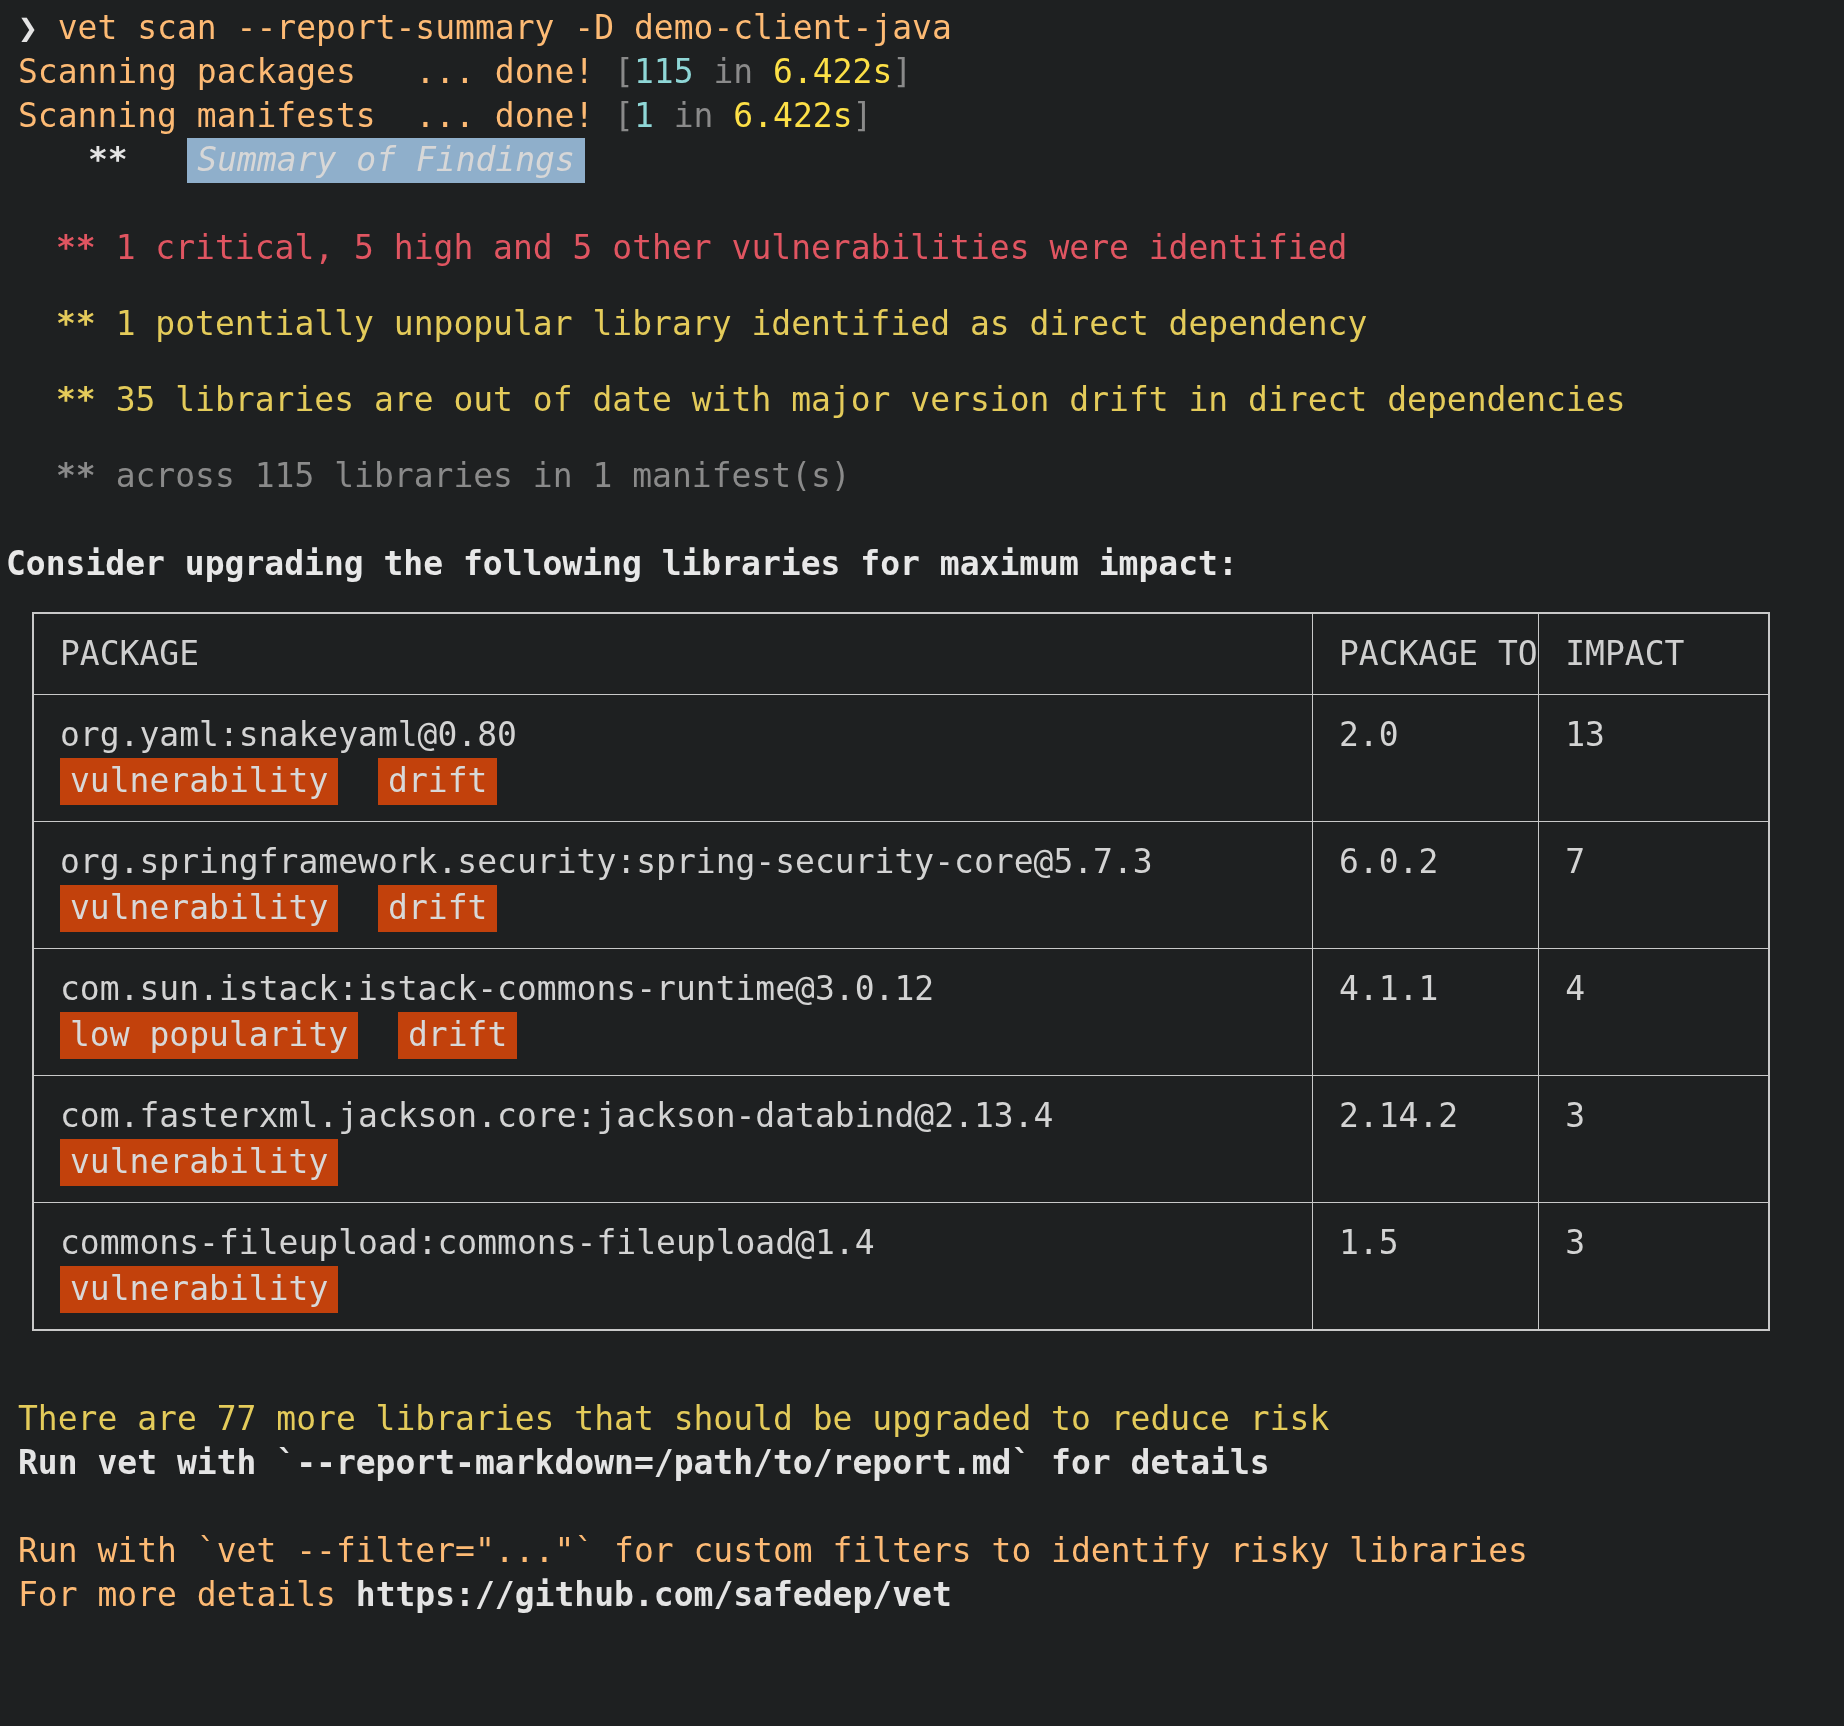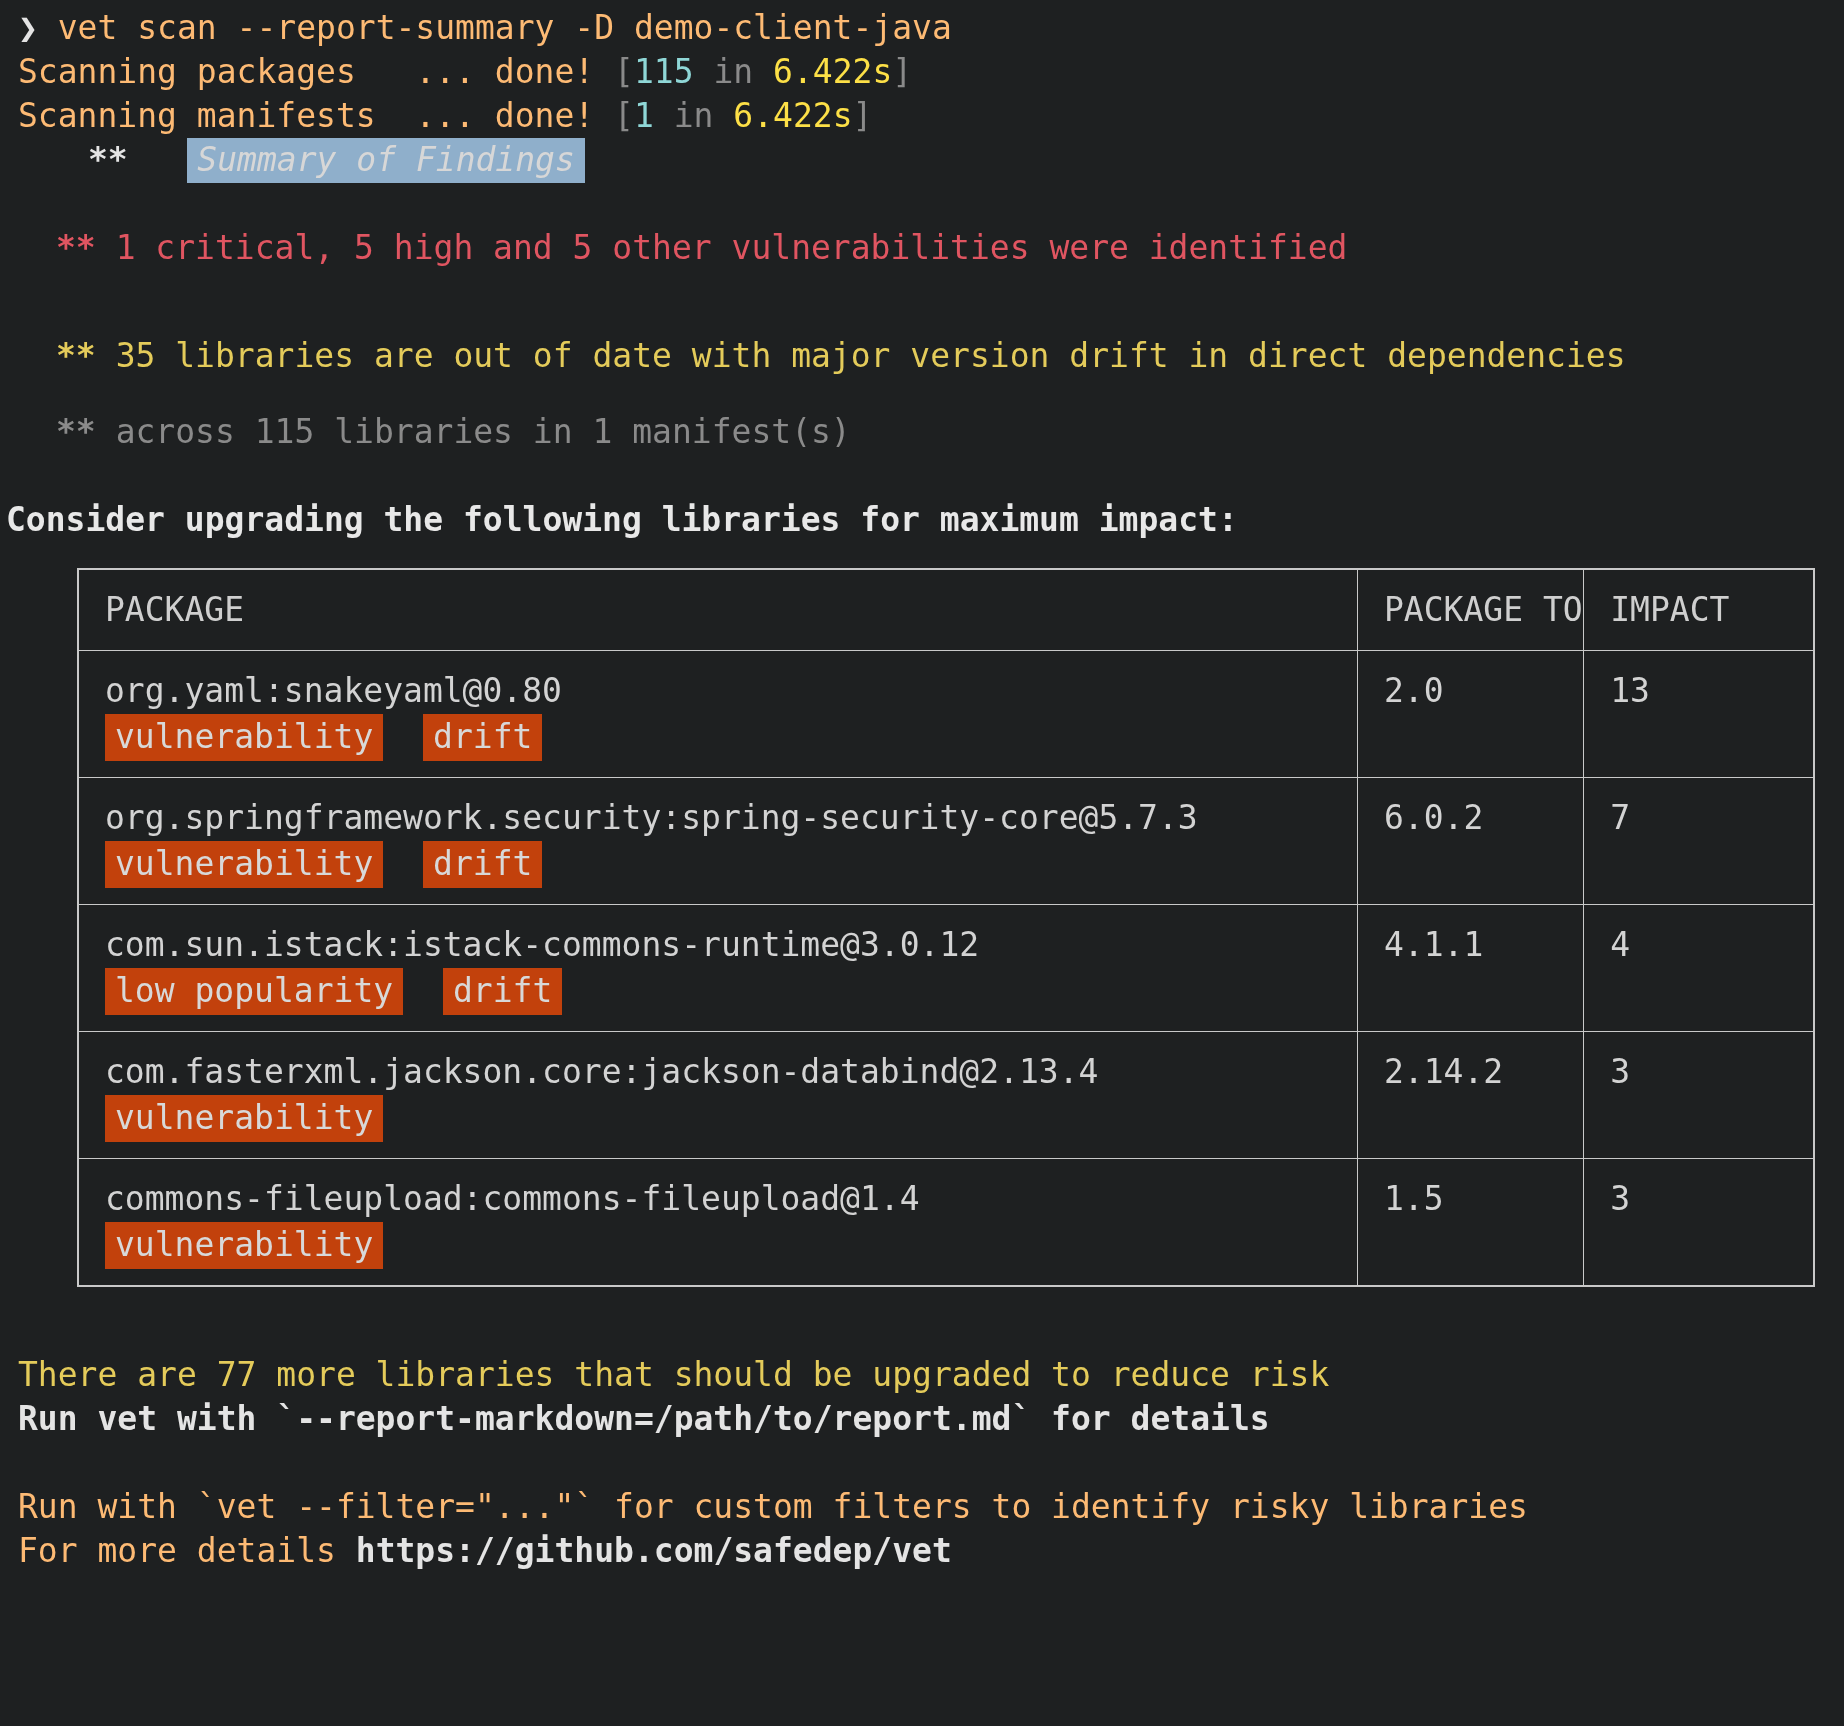--- a/index.html
+++ b/index.html
@@ -56,21 +56,21 @@
 
   .consider {
     padding-left: 6px;
     font-weight: bold;
     color: #e8e8e8;
     white-space: pre;
     height: 48px;
   }
 
   
-  .table-wrap { padding-left: 32px; margin-left: 45px; }
+  .table-wrap { padding-left: 32px; }
   table.findings {
     border-collapse: collapse;
     table-layout: fixed;
     width: 1738px;
     border: 2px solid #c9c9c9;
   }
   table.findings th,
   table.findings td {
     border: 1px solid #c9c9c9;
     border-top-color: #c9c9c9;
@@ -113,20 +113,21 @@
   <div class="line"><span class="c-default">Scanning manifests</span>  <span class="c-default">... done!</span> <span class="c-grey">[</span><span class="c-cyan">1</span> <span class="c-grey">in</span> <span class="c-yellow">6.422s</span><span class="c-grey">]</span></div>
 
   <div class="line" style="padding-left:88px;font-style:italic;"><span class="c-white bold">**</span>   <span class="hl-blue">Summary of Findings</span></div>
 
   <div class="blank"></div>
 
   <div class="sum-line"><span class="c-red bold">**</span> <span class="c-red">1 critical, 5 high and 5 other vulnerabilities were identified</span></div>
 
   <div class="sum-gap"></div>
 
+  <div class="sum-line"><span class="c-gold bold">**</span> <span class="c-gold">1 potentially unpopular library identified as direct dependency</span></div>
 
   <div class="sum-gap"></div>
 
   <div class="sum-line"><span class="c-gold bold">**</span> <span class="c-gold">35 libraries are out of date with major version drift in direct dependencies</span></div>
 
   <div class="sum-gap"></div>
 
   <div class="sum-line"><span class="c-grey bold">**</span> <span class="c-grey">across 115 libraries in 1 manifest(s)</span></div>
 
   <div class="blank"></div>

